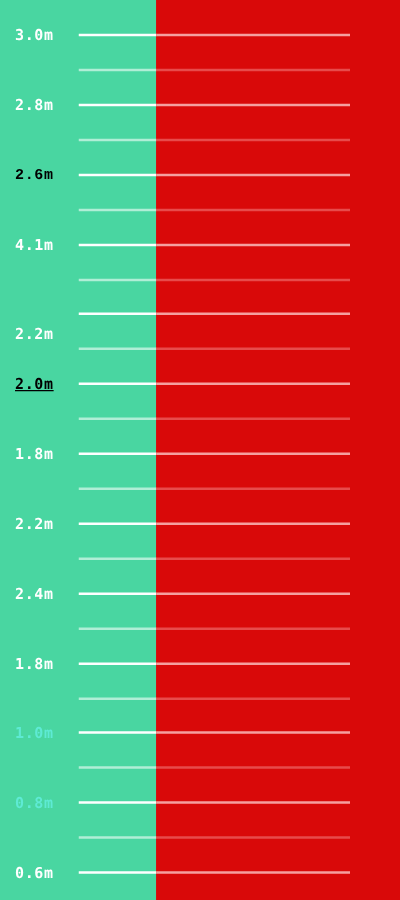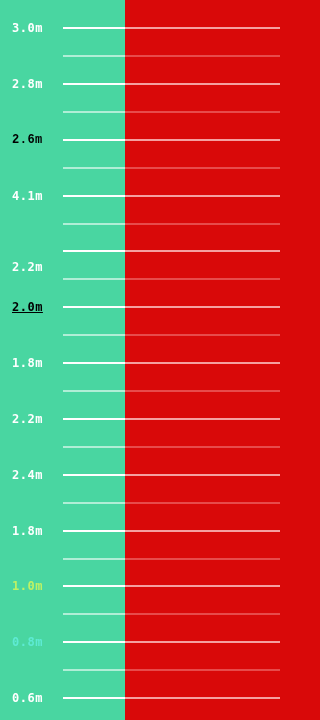--- a/index.html
+++ b/index.html
@@ -176,21 +176,21 @@
       <div class="tick-label" style="top: 475px; color: rgb(255, 255, 255);">2.4m</div>
       <div class="tick major" style="top: 531px;">
         <div class="line-green" style="background: rgb(255, 255, 255);"></div>
         <div class="line-red" style="background: rgb(245, 160, 160);"></div>
       </div>
       <div class="tick-label" style="top: 531px; color: rgb(255, 255, 255);">1.8m</div>
       <div class="tick major" style="top: 586px;">
         <div class="line-green" style="background: rgb(255, 255, 255);"></div>
         <div class="line-red" style="background: rgb(245, 160, 160);"></div>
       </div>
-      <div class="tick-label" style="top: 586px; color: #bef264;">1.0m</div>
+      <div class="tick-label" style="top: 586px; color: #5eead4;">1.0m</div>
       <div class="tick major" style="top: 642px;">
         <div class="line-green" style="background: rgb(255, 255, 255);"></div>
         <div class="line-red" style="background: rgb(245, 160, 160);"></div>
       </div>
       <div class="tick-label" style="top: 642px; color: #5eead4;">0.8m</div>
       <div class="tick major" style="top: 698px;">
         <div class="line-green" style="background: rgb(255, 255, 255);"></div>
         <div class="line-red" style="background: rgb(245, 160, 160);"></div>
       </div>
       <div class="tick-label" style="top: 698px; color: rgb(255, 255, 255);">0.6m</div>

